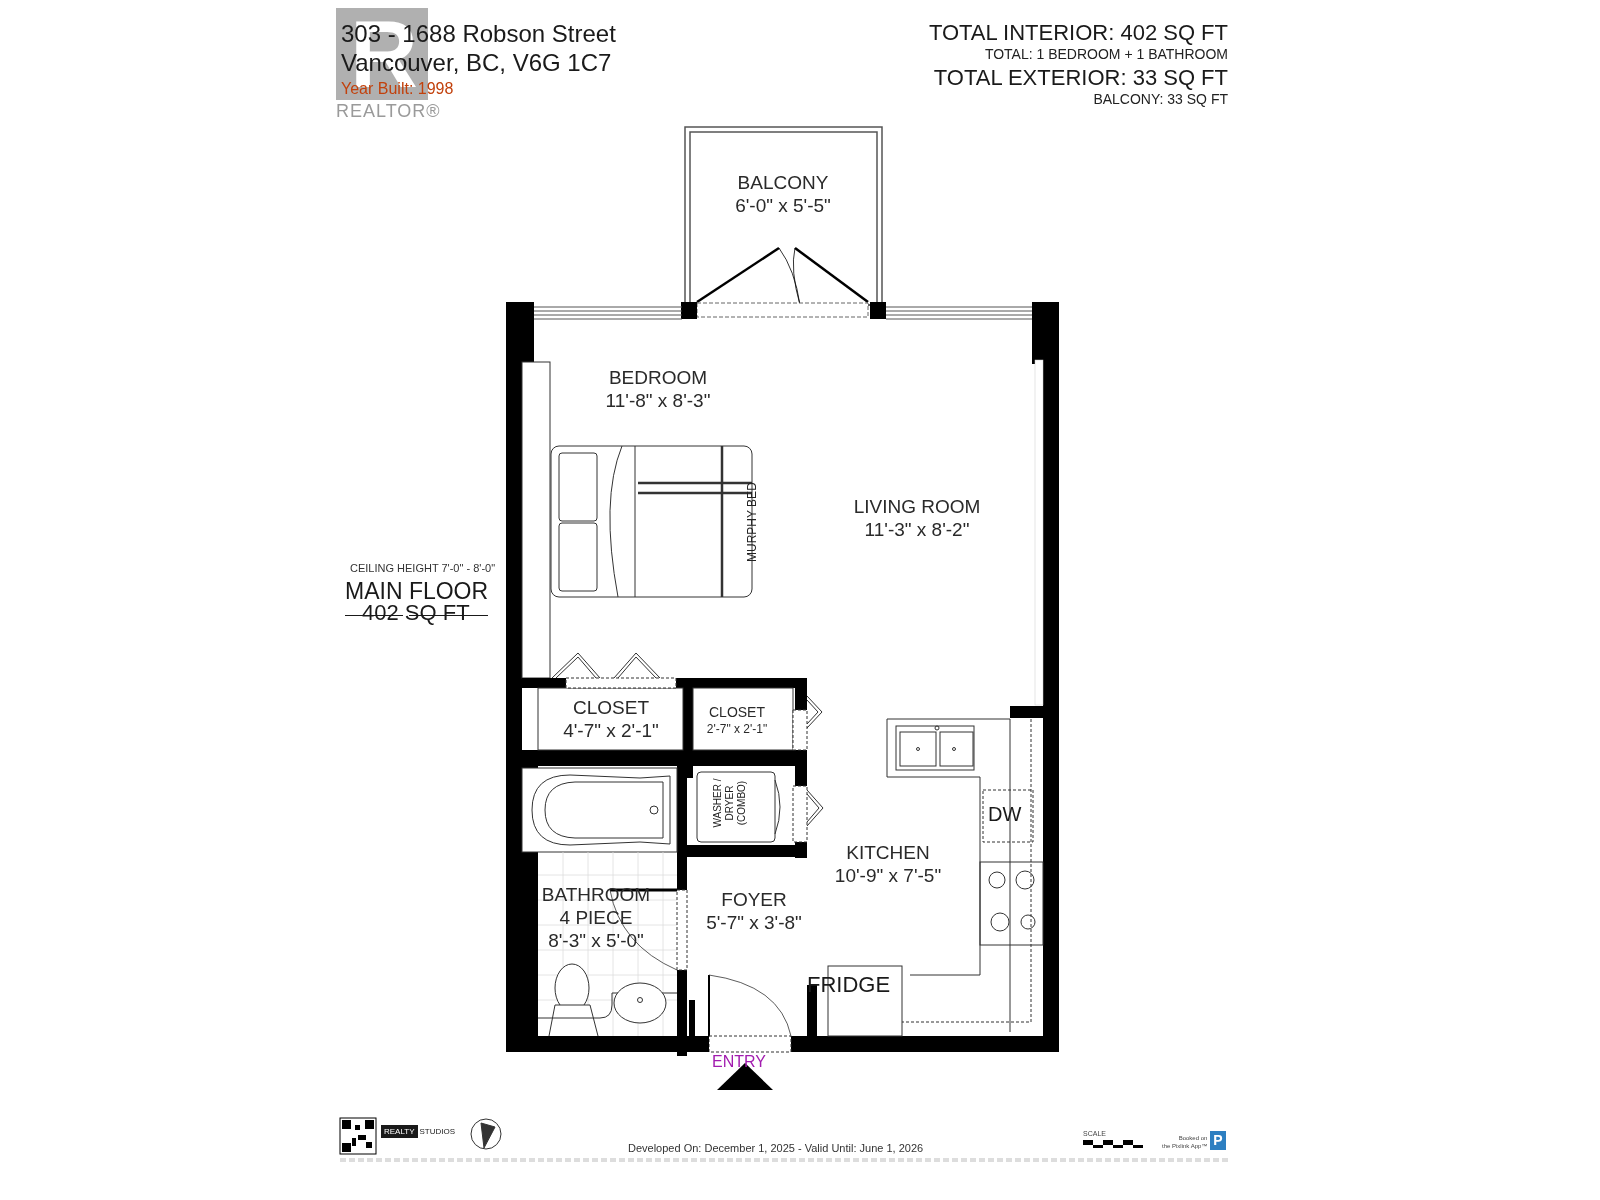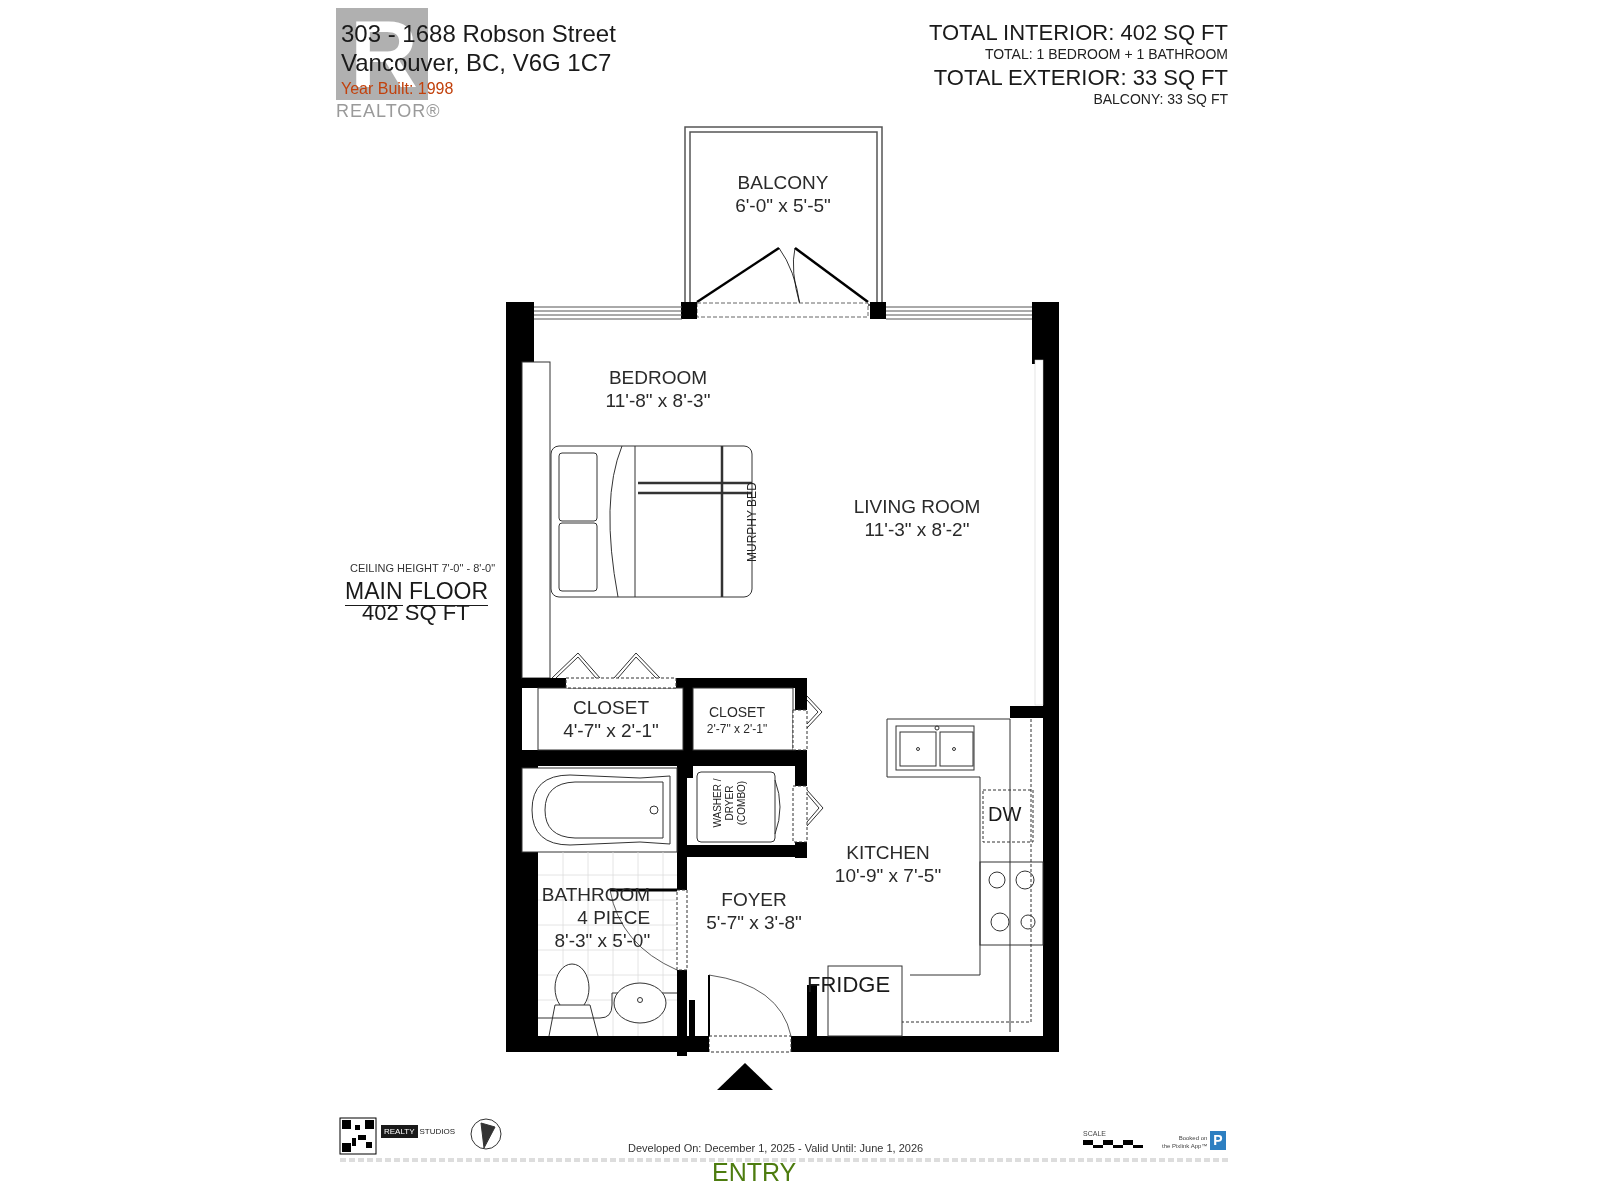--- a/index.html
+++ b/index.html
@@ -12,27 +12,27 @@
   .realtor-word { left:336px; top:101px; font-size:18px; color:#9a9a9a; letter-spacing:1px; }
   .tot-big { font-size:22px; text-align:right; right:372px; white-space:nowrap; }
   .tot-small { font-size:14px; text-align:right; right:372px; white-space:nowrap; color:#222; }
   .room { position:absolute; text-align:center; color:#2a2a2a; white-space:nowrap; transform:translateX(-50%); }
   .room .n { font-size:19px; line-height:23px; }
   .room .d { font-size:19px; line-height:23px; }
   .room.sm .n { font-size:14px; line-height:17px; }
   .room.sm .d { font-size:12px; line-height:16px; }
   .ceiling { left:350px; top:562px; font-size:11px; color:#333; white-space:nowrap; }
   .mainfloor { left:345px; top:578px; font-size:23px; color:#1a1a1a; white-space:nowrap; }
-  .mainfloor span { border-bottom:1px solid #1a1a1a; padding-bottom:1px; }
+  .mainfloor span { border-bottom:1px solid #1a1a1a; padding-bottom:11px; }
   .mainfloor-sq { left:362px; top:600px; font-size:22px; color:#1a1a1a; }
   .murphy { left:745px; top:530px; font-size:12px; transform:rotate(-90deg); transform-origin:left top; white-space:nowrap; color:#222; }
   .washer { left:712px; top:840px; font-size:10px; transform:rotate(-90deg); transform-origin:left top; white-space:nowrap; text-align:center; line-height:12px; color:#222; }
   .dw { left:988px; top:803px; font-size:20px; color:#1a1a1a;text-align:center; }
   .fridge { left:807px; top:972px; font-size:22px; color:#1a1a1a;text-align:right; }
-  .entry { left:712px; top:1158px; font-size:25px; color:#4d7c0f; }
+  .entry { left:712px; top:1053px; font-size:16px; color:#a21caf; }
   .developed { left:628px; top:1142px; font-size:11px; color:#333; white-space:nowrap; }
   .scale-lbl { left:1083px; top:1130px; font-size:7px; color:#444; }
   .booked { left:1162px; top:1134px; font-size:6px; color:#444; text-align:right; line-height:8px; }
   .p-badge { left:1210px; top:1131px; width:16px; height:19px; background:#2d7fc1; color:#fff; font-size:14px; font-weight:bold; text-align:center; line-height:19px; }
   .rs-logo { left:381px; top:1127px; height:14px; font-size:8px; font-weight:normal; white-space:nowrap; }
   .rs-logo .a { background:#1a1a1a; color:#fff; padding:2px 3px; }
   .rs-logo .b { color:#1a1a1a; padding:2px 2px; }
   .fine { left:340px; top:1158px; width:890px; height:4px; background:repeating-linear-gradient(90deg,#ddd 0 6px,#fff 6px 9px); }
 </style>
 </head>
@@ -256,21 +256,21 @@
   <div class="d">11'-3" x 8'-2"</div>
 </div>
 <div class="room" style="left:611px;top:696px;">
   <div class="n">CLOSET</div>
   <div class="d">4'-7" x 2'-1"</div>
 </div>
 <div class="room sm" style="left:737px;top:704px;">
   <div class="n">CLOSET</div>
   <div class="d">2'-7" x 2'-1"</div>
 </div>
-<div class="room" style="left:596px;top:883px;text-align:right;">
+<div class="room" style="left:596px;top:883px;">
   <div class="n">BATHROOM</div>
   <div class="d">4 PIECE</div>
   <div class="d">8'-3" x 5'-0"</div>
 </div>
 <div class="room" style="left:754px;top:888px;">
   <div class="n">FOYER</div>
   <div class="d">5'-7" x 3'-8"</div>
 </div>
 <div class="room" style="left:888px;top:841px;">
   <div class="n">KITCHEN</div>

